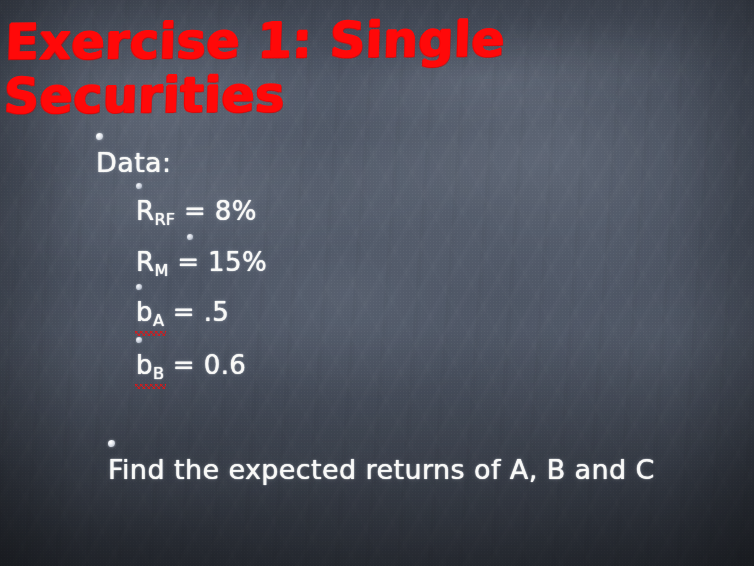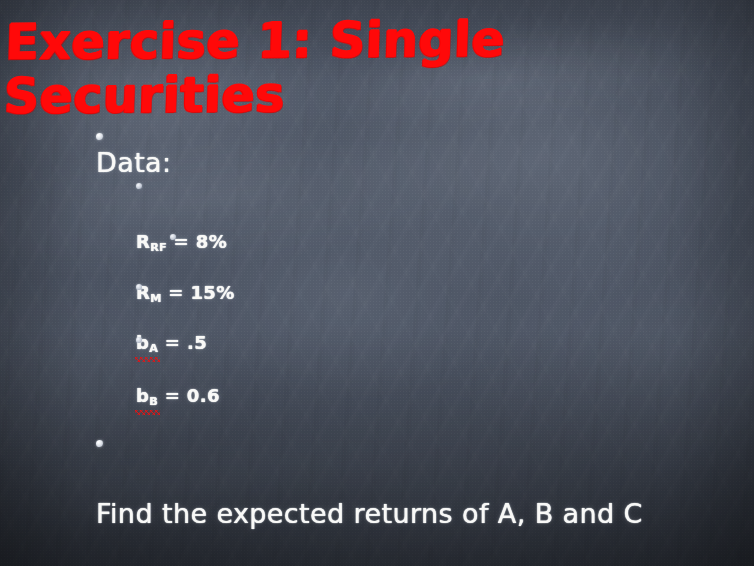--- a/index.html
+++ b/index.html
@@ -151,21 +151,21 @@
     width: 7px; height: 7px;
     border-radius: 50% 46% 52% 48%;
     background: radial-gradient(circle at 36% 32%, #ffffff 0%, #d7dbe2 52%, #9aa2b0 100%);
     box-shadow: 0 0 2.5px rgba(235,240,248,0.55);
     flex: 0 0 auto;
     position: relative;
     top: -7px;
   }
 
   
-  .lvl2 { font-size: 18px; font-weight: 700; letter-spacing: 0.4px; gap: 35px; }
+  .lvl2 { font-size: 26px; font-weight: 400; letter-spacing: 0.4px; }
   .lvl2 .dot {
     width: 6px; height: 6px;
     border-radius: 50% 48% 50% 47%;
     background: radial-gradient(circle at 36% 32%, #f0f2f6 0%, #c3c9d4 55%, #8a93a3 100%);
     box-shadow: 0 0 2px rgba(225,232,244,0.45);
     flex: 0 0 auto;
     position: relative;
     top: -7px;
   }
 
@@ -201,21 +201,21 @@
     background-position: 0 0, 2.5px 0;
   }
 
   
   #line-data      { left: 68px;  top: 140px; }
   #line-rrf       { left: 112px; top: 190px; }
   #line-rm        { left: 112px; top: 241px; align-items: center; }
   #line-ba        { left: 112px; top: 291px; }
   #line-bb        { left: 112px; top: 344px; }
   #line-bc        { left: 112px; top: 395px; }
-  #line-find      { left: 68px;  top: 447px; gap: 44px; }
+  #line-find      { left: 80px;  top: 447px; }
 
   #line-find.lvl1 { font-size: 27px; }
 </style>
 </head>
 <body>
 
 <div id="slide">
 
   <div class="tex tex-mottle"></div>
   <div class="tex tex-swirl"></div>

